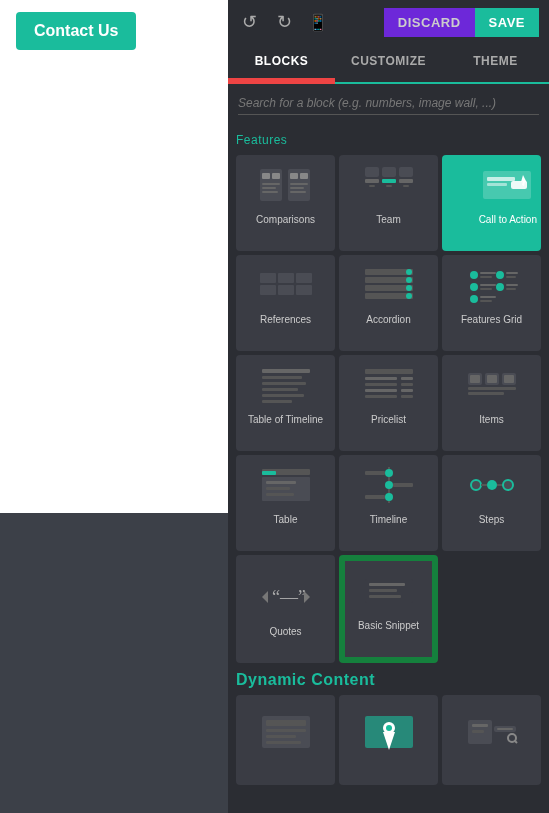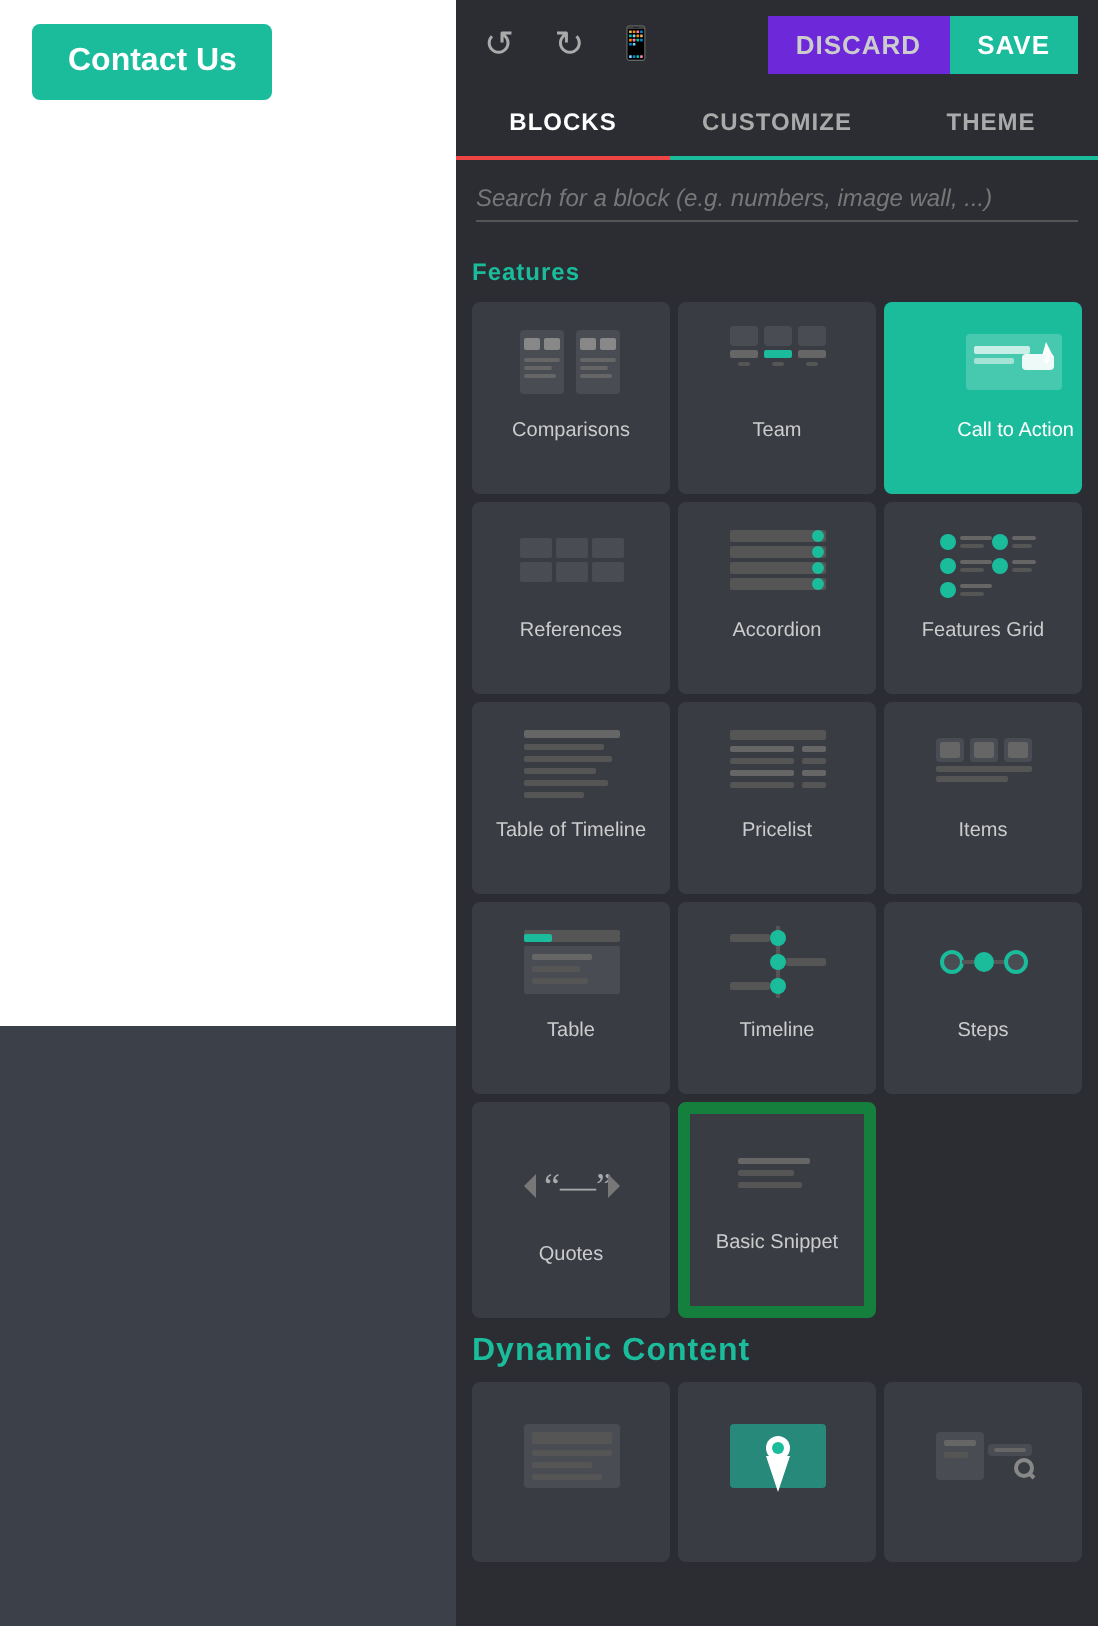--- a/index.html
+++ b/index.html
@@ -124,21 +124,21 @@
       padding: 10px 0;
       font-size: 12px;
       font-weight: bold;
       color: #aaa;
       cursor: pointer;
       letter-spacing: 0.5px;
     }
 
     .tab.active {
       color: #fff;
-      border-bottom: 2px solid #ef4444;
+      border-bottom: 6px solid #ef4444;
       margin-bottom: -2px;
     }
 
     
     .search-bar {
       padding: 8px 10px;
       background: #2b2d33;
     }
 
     .search-bar input {
@@ -163,21 +163,21 @@
       overflow-y: auto;
       overflow-x: hidden;
       padding: 6px 8px;
       scrollbar-width: thin;
       scrollbar-color: #555 #2b2d33;
     }
 
     .section-label {
       color: #1abc9c;
       font-size: 12px;
-      font-weight: bold;
+      font-weight: normal;
       margin: 4px 0 8px 0;
       letter-spacing: 0.5px;
     }
 
     .blocks-grid {
       display: grid;
       grid-template-columns: repeat(3, 1fr);
       gap: 4px;
       margin-bottom: 8px;
     }

